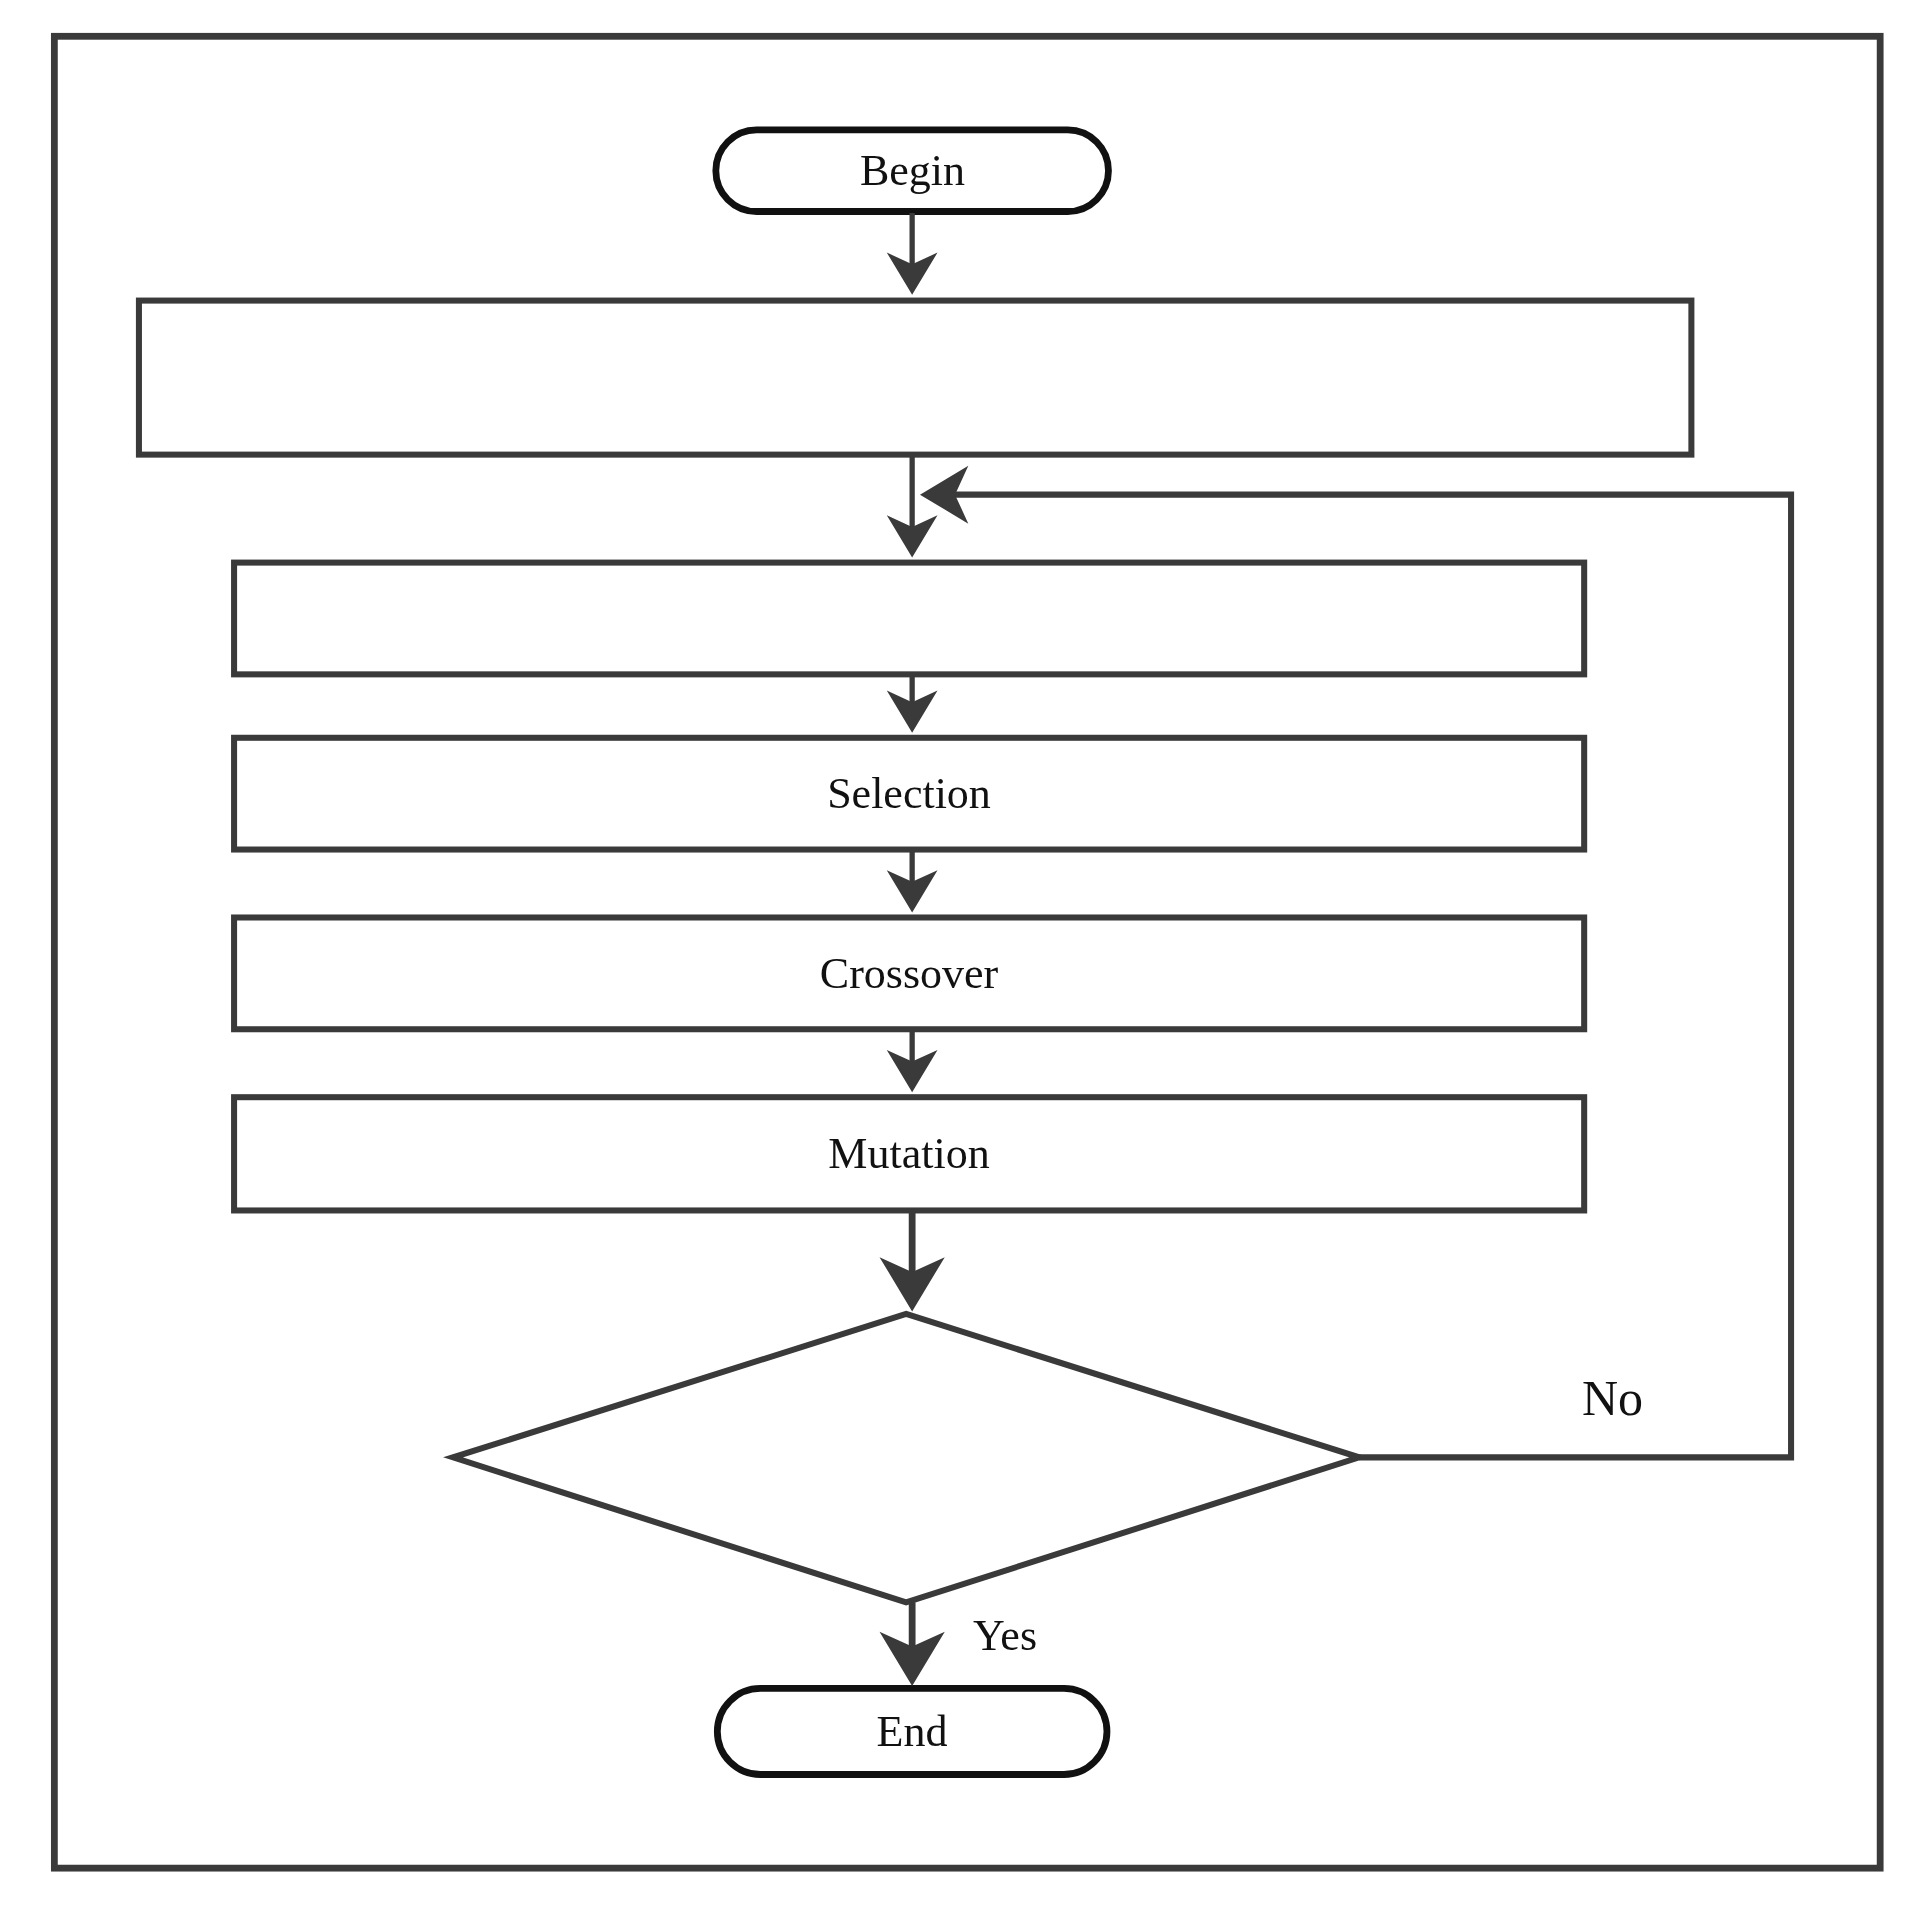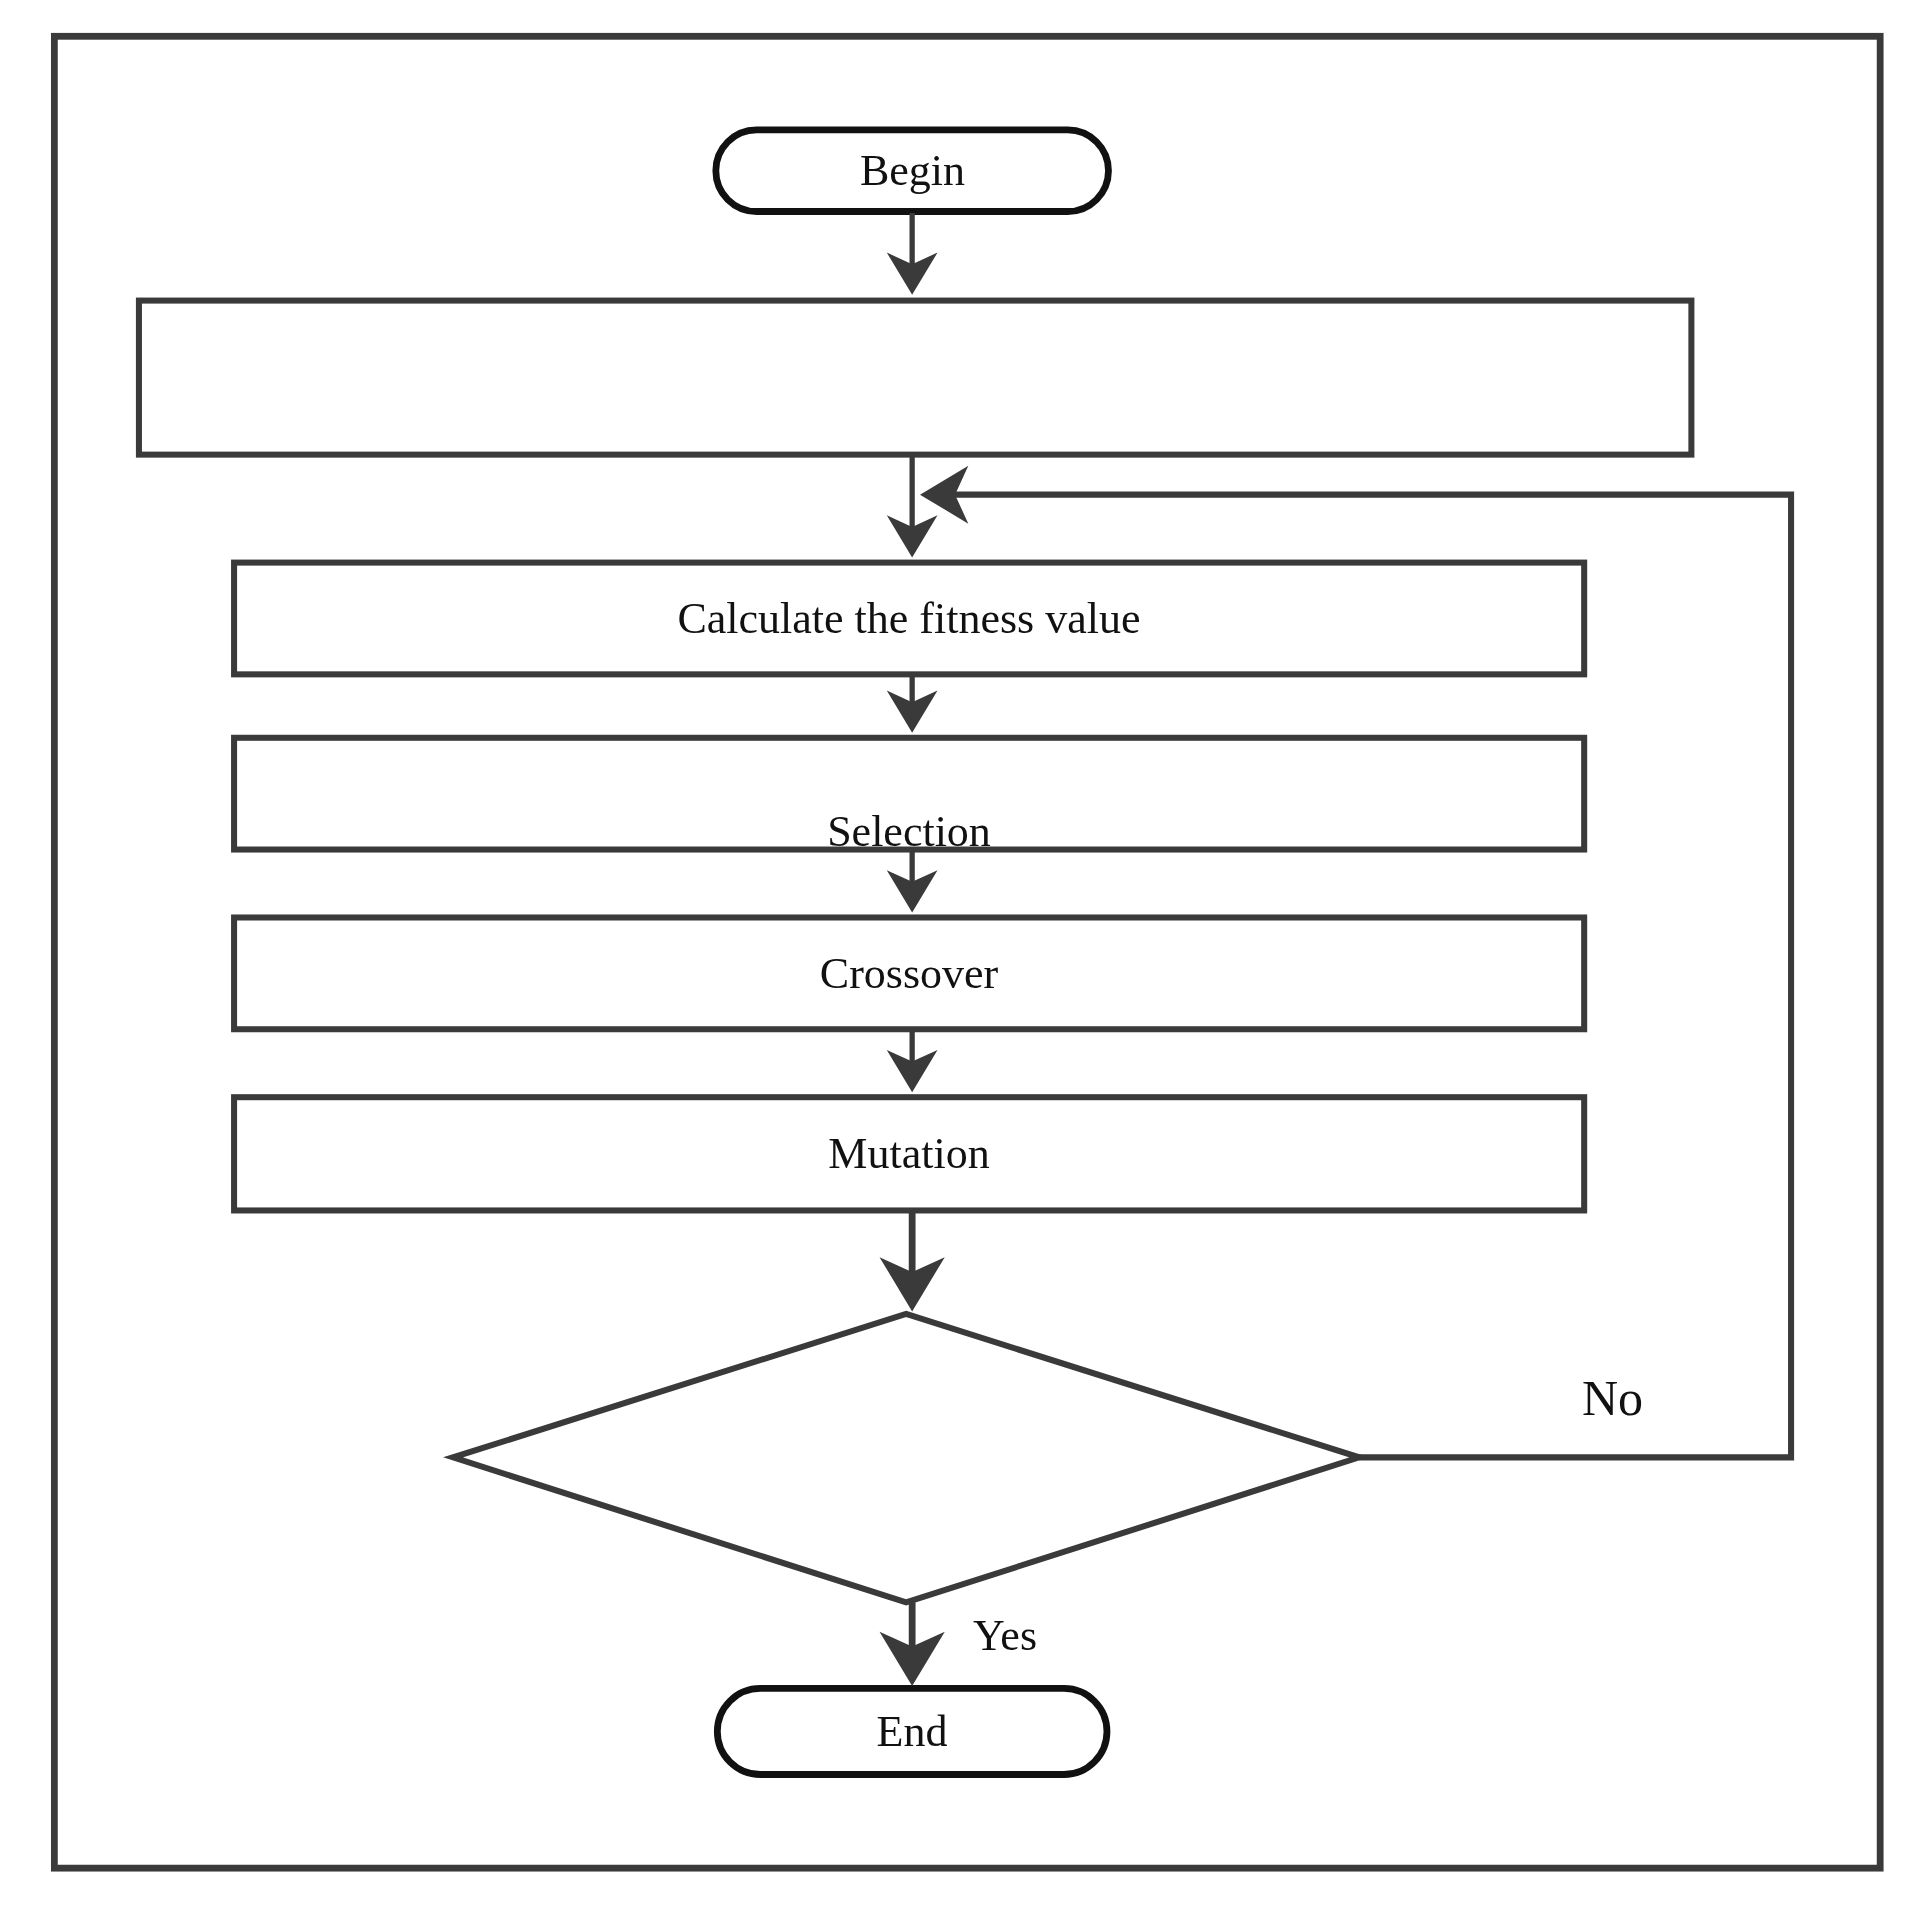--- a/index.html
+++ b/index.html
@@ -86,23 +86,22 @@
     <line x1="1208" y1="1605" x2="1208" y2="1726" stroke="#3a3a3a" stroke-width="9" marker-end="url(#arrowhead)"></line>
 
     <path d="M 1800 1930 L 2372 1930 L 2372 655 L 1228 655" fill="none" stroke="#3a3a3a" stroke-width="8" marker-end="url(#arrowhead-left)"></path>
 
     <line x1="1208" y1="2122" x2="1208" y2="2222" stroke="#3a3a3a" stroke-width="9" marker-end="url(#arrowhead)"></line>
   </svg>
 
   <div class="node-label" style="left:716px; top:130px; width:393px; height:82px; font-size:44px;">Begin</div>
 
 
-  <div class="node-label" style="left:234px; top:563px; width:1350px; height:112px; font-size:44px;">Calculate the fitness value</div>
 
-  <div class="node-label" style="left:234px; top:776px; width:1350px; height:112px; font-size:44px;">Selection</div>
+  <div class="node-label" style="left:234px; top:738px; width:1350px; height:112px; font-size:44px;">Selection</div>
 
   <div class="node-label" style="left:234px; top:918px; width:1350px; height:112px; font-size:44px;">Crossover</div>
 
   <div class="node-label" style="left:234px; top:1097px; width:1350px; height:113px; font-size:44px;">Mutation</div>
 
 
   <div class="node-label" style="left:717px; top:1689px; width:390px; height:86px; font-size:44px;">End</div>
 
   <div class="edge-label" style="left:1582px; top:1369px; font-size:50px;">No</div>
 

